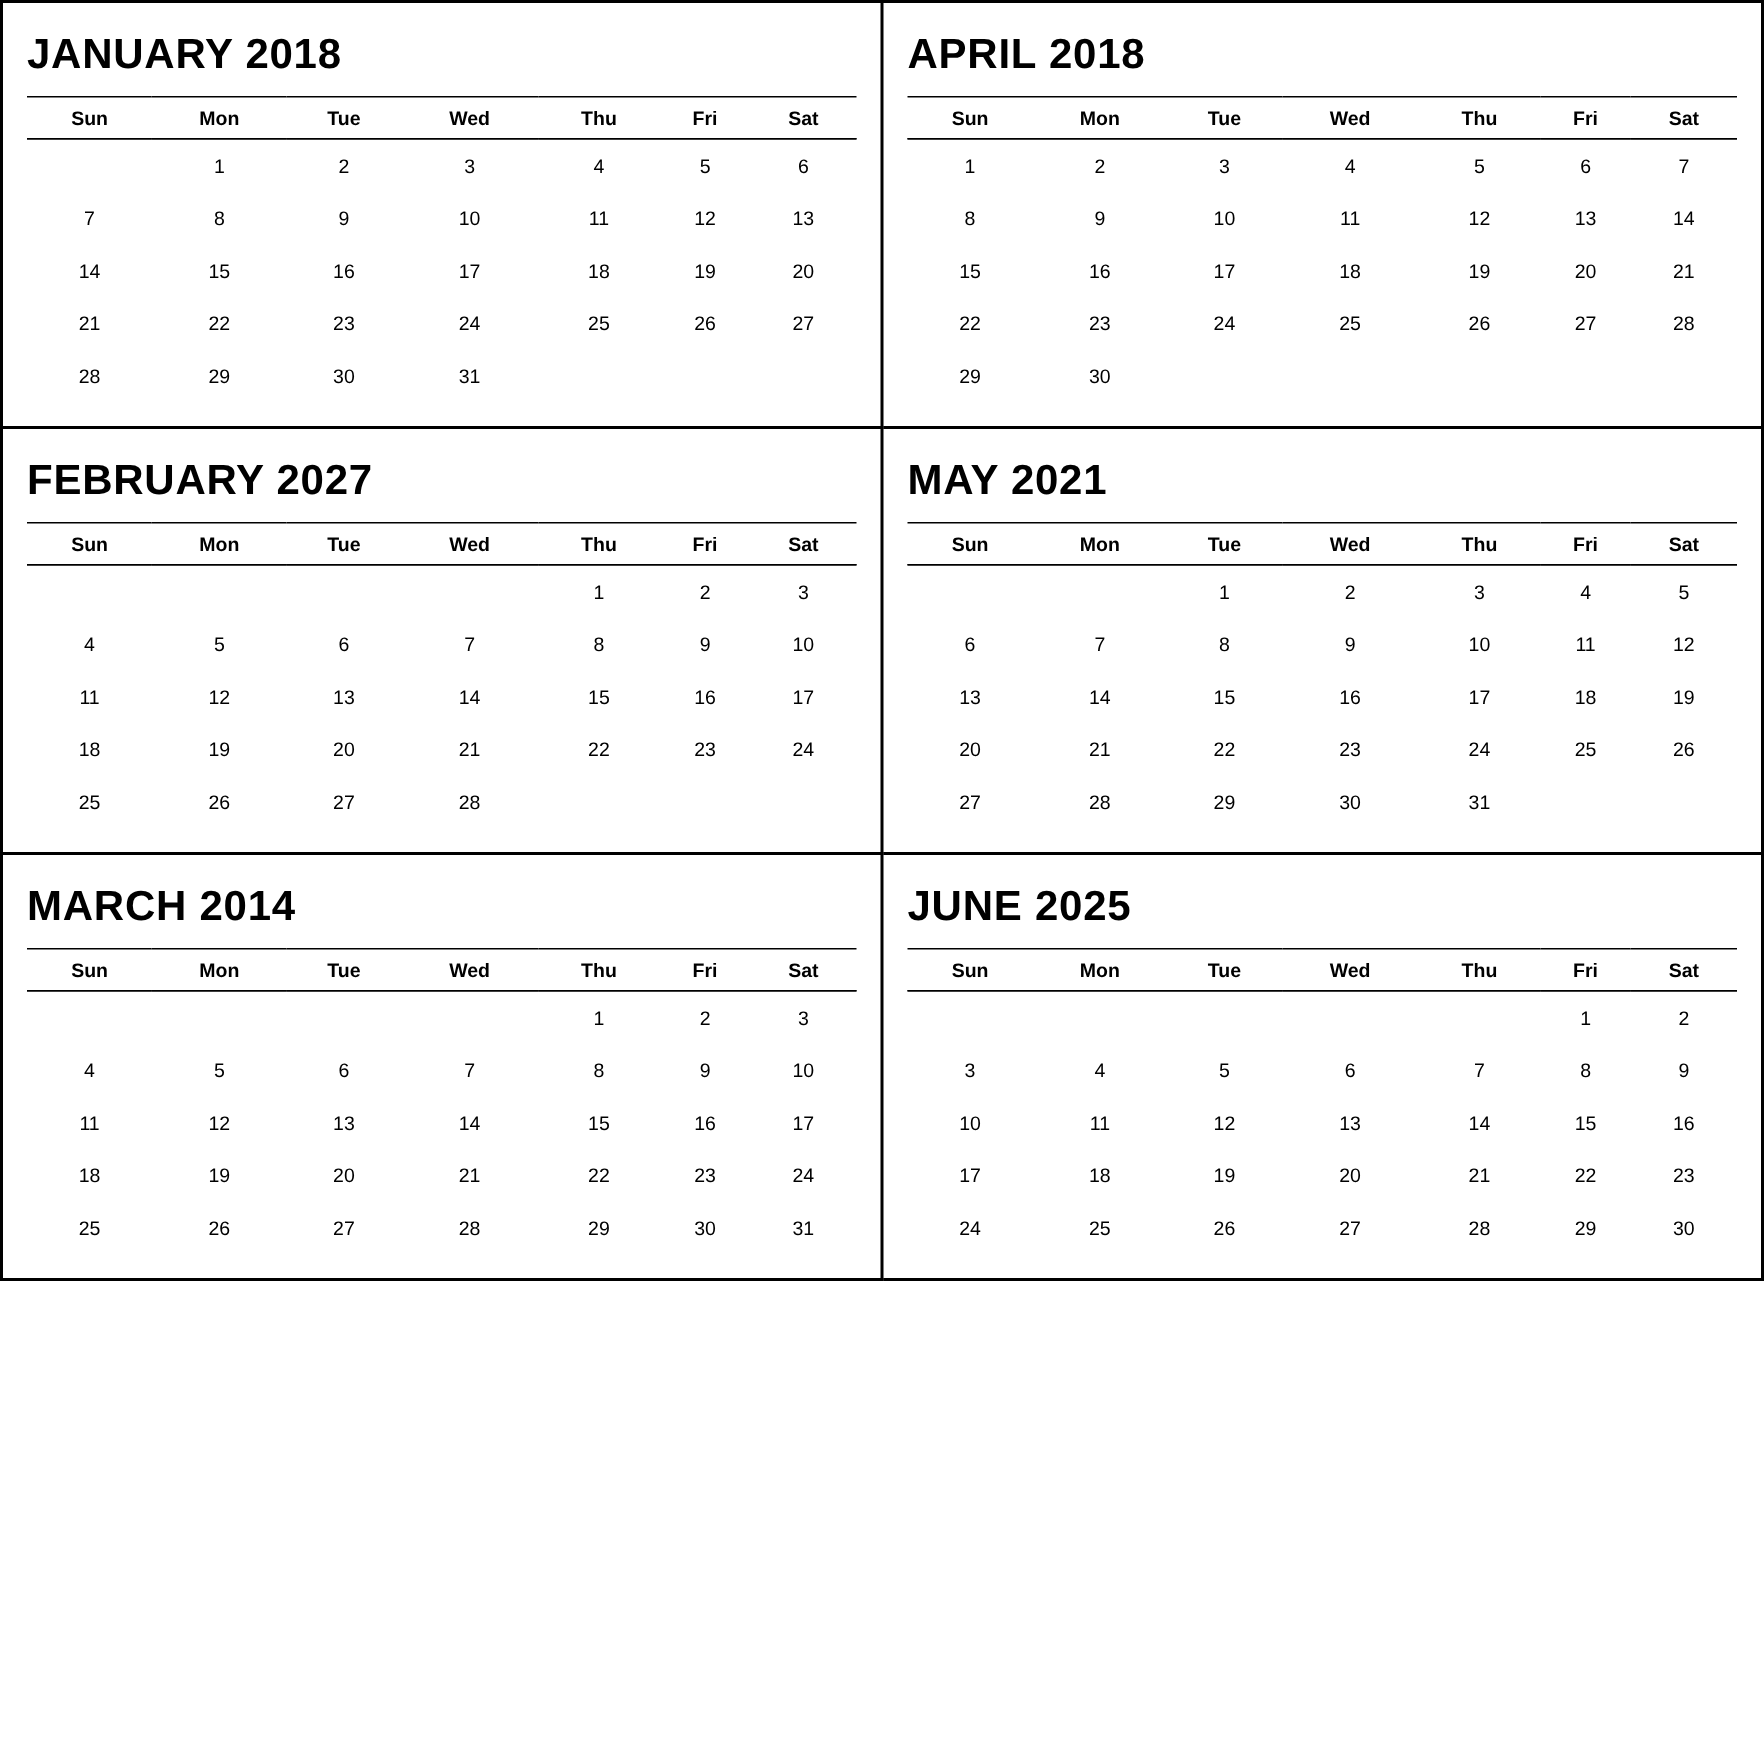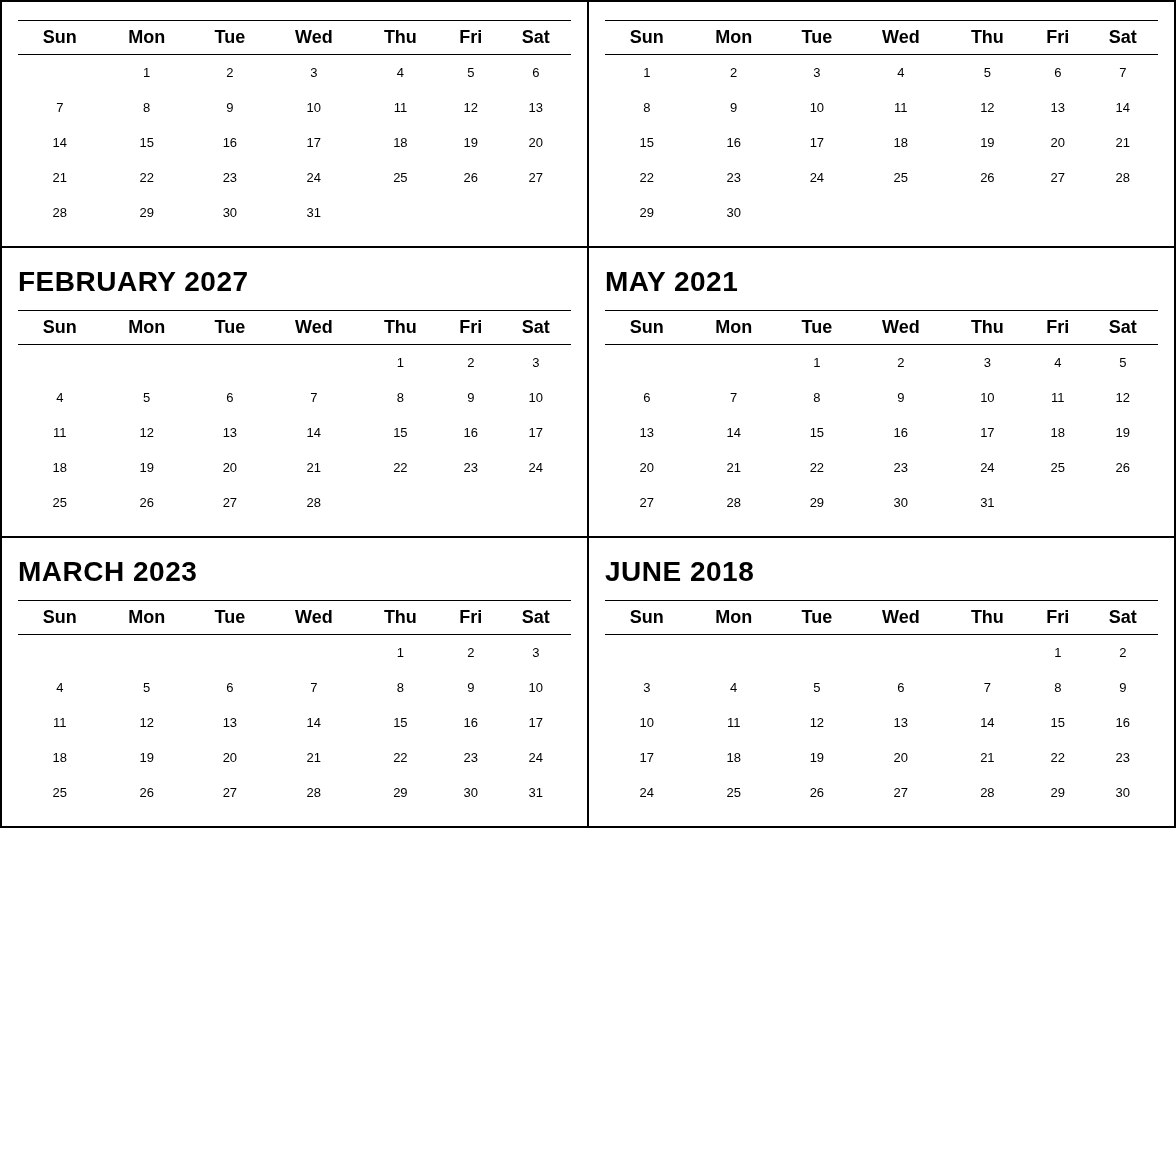--- a/index.html
+++ b/index.html
@@ -26,38 +26,39 @@
       margin-bottom: 12px;
       font-family: Arial Black, Arial, sans-serif;
       letter-spacing: 0.5px;
     }
     table {
       width: 100%;
       border-collapse: collapse;
     }
     thead tr th {
       text-align: center;
-      font-size: 18px;
+      font-size: 13px;
       font-weight: bold;
       padding: 6px 2px;
       border-top: 1px solid #000;
       border-bottom: 1px solid #000;
     }
     tbody tr td {
       text-align: center;
       font-size: 13px;
       padding: 10px 2px;
       vertical-align: middle;
     }
   </style>
 </head>
 <body>
 
 <div class="calendar-grid">
 <div class="month-block">
+      <div class="month-title">JANUARY 2018</div>
       <table>
         <thead>
           <tr>
             <th>Sun</th>
             <th>Mon</th>
             <th>Tue</th>
             <th>Wed</th>
             <th>Thu</th>
             <th>Fri</th>
             <th>Sat</th>
@@ -106,20 +107,21 @@
             <td>30</td>
             <td>31</td>
             <td></td>
             <td></td>
             <td></td>
           </tr>
         </tbody>
       </table>
     </div>
     <div class="month-block">
+      <div class="month-title">APRIL 2018</div>
       <table>
         <thead>
           <tr>
             <th>Sun</th>
             <th>Mon</th>
             <th>Tue</th>
             <th>Wed</th>
             <th>Thu</th>
             <th>Fri</th>
             <th>Sat</th>
@@ -294,21 +296,21 @@
             <td>29</td>
             <td>30</td>
             <td>31</td>
             <td></td>
             <td></td>
           </tr>
         </tbody>
       </table>
     </div>
     <div class="month-block">
-      <div class="month-title">MARCH 2023</div>
+      <div class="month-title">MARCH 2014</div>
       <table>
         <thead>
           <tr>
             <th>Sun</th>
             <th>Mon</th>
             <th>Tue</th>
             <th>Wed</th>
             <th>Thu</th>
             <th>Fri</th>
             <th>Sat</th>
@@ -357,21 +359,21 @@
             <td>27</td>
             <td>28</td>
             <td>29</td>
             <td>30</td>
             <td>31</td>
           </tr>
         </tbody>
       </table>
     </div>
     <div class="month-block">
-      <div class="month-title">JUNE 2018</div>
+      <div class="month-title">JUNE 2025</div>
       <table>
         <thead>
           <tr>
             <th>Sun</th>
             <th>Mon</th>
             <th>Tue</th>
             <th>Wed</th>
             <th>Thu</th>
             <th>Fri</th>
             <th>Sat</th>

